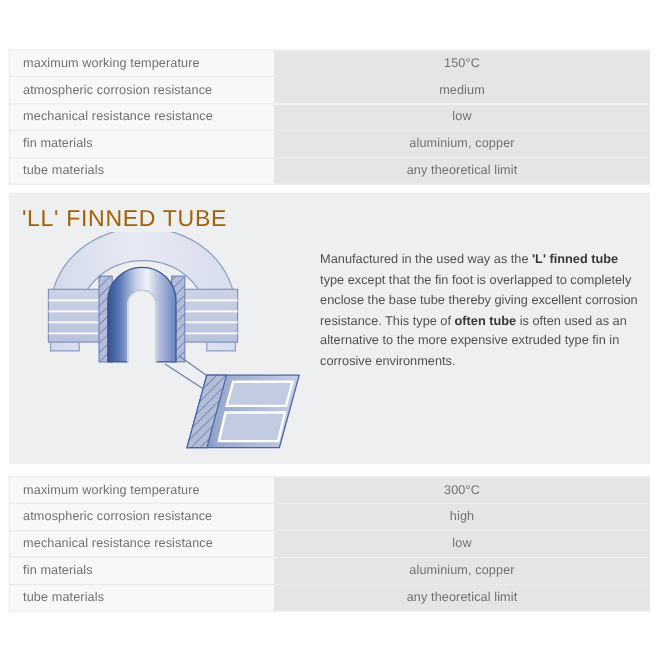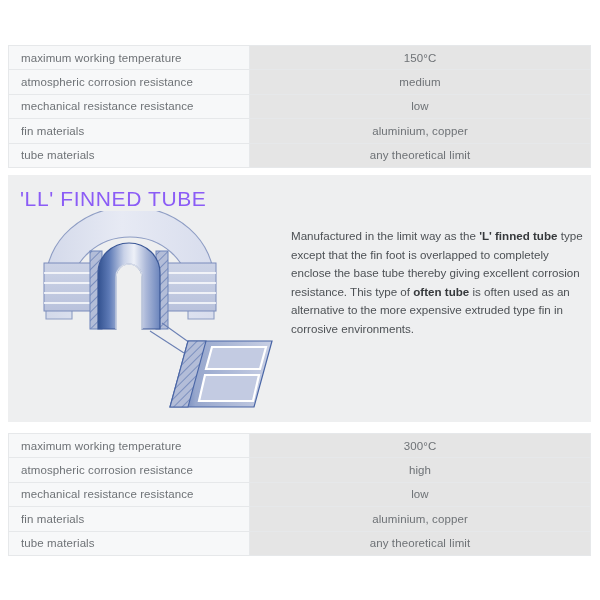--- a/index.html
+++ b/index.html
@@ -63,21 +63,21 @@
     top: 175px;
     width: 583px;
     height: 247px;
     background: #eeeff0;
   }
   .panel-title {
     position: absolute;
     left: 12px;
     top: 12px;
     font-size: 21px;
-    color: #8b5cf6;
+    color: #a16207;
     font-family: "Liberation Sans", sans-serif;
     letter-spacing: 0.6px;
     font-weight: 400;
     white-space: nowrap;
   }
   .panel-body {
     position: absolute;
     left: 283px;
     top: 52px;
     width: 292px;
@@ -194,21 +194,21 @@
 
       <g>
         <path d="M150,130 L234,130 L216,196 L132,196 Z" fill="url(#gradCallout)" stroke="#4a66a6" stroke-width="1.2"></path>
         <path d="M150,130 L168,130 L150,196 L132,196 Z" fill="url(#hatch)" stroke="#4a66a6" stroke-width="1.1"></path>
         <path d="M174,136 L228,136 L222,158 L168,158 Z" fill="#c3cbe2" stroke="#ffffff" stroke-width="2.2"></path>
         <path d="M167,164 L221,164 L215,190 L161,190 Z" fill="#c3cbe2" stroke="#ffffff" stroke-width="2.2"></path>
       </g>
     </svg>
 
     <div class="panel-body">
-      <span>Manufactured in the limit way as the </span><b>'L' finned tube</b><span> type except that the fin foot is overlapped to completely enclose the base tube thereby giving excellent corrosion resistance. This type of </span><b>often tube</b><span> is often used as an alternative to the more expensive extruded type fin in corrosive environments.</span>
+      <span>Manufactured in the used way as the </span><b>'L' finned tube</b><span> type except that the fin foot is overlapped to completely enclose the base tube thereby giving excellent corrosion resistance. This type of </span><b>often tube</b><span> is often used as an alternative to the more expensive extruded type fin in corrosive environments.</span>
     </div>
   </div>
 
   <table class="spec-table" id="table-bottom">
     <tbody>
       <tr>
         <td class="cell-label">maximum working temperature</td>
         <td class="cell-value">300°C</td>
       </tr>
       <tr>

